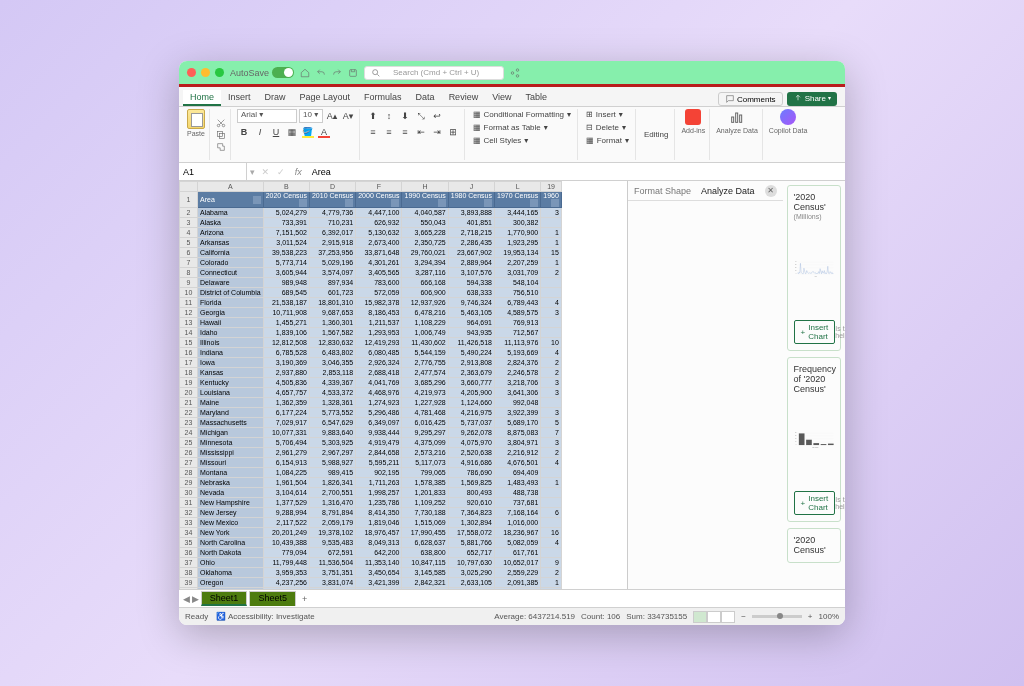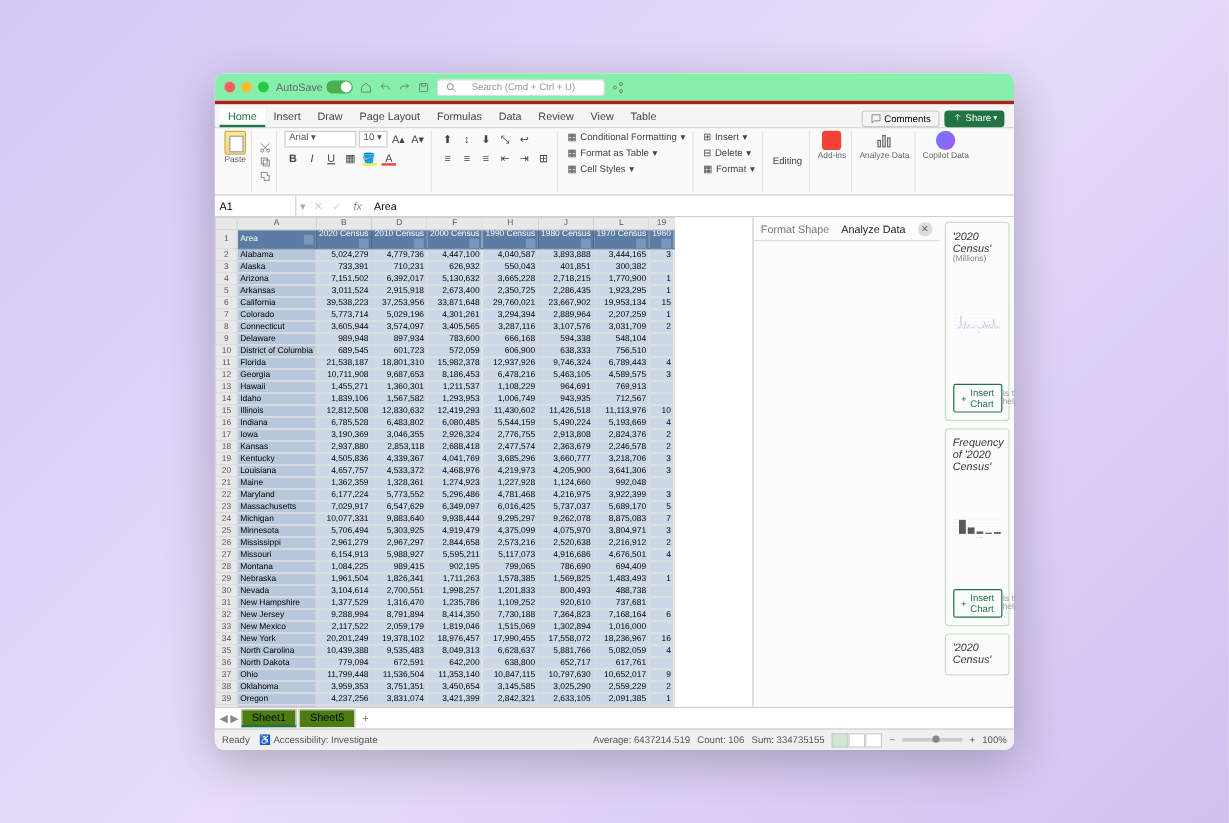--- a/index.html
+++ b/index.html
@@ -59,21 +59,21 @@
 
 .content{flex:1;display:flex;overflow:hidden;}
 .grid-area{flex:1;overflow:auto;position:relative;}
 .sidepanel{width:218px;border-left:1px solid #ccc;display:flex;flex-direction:row;background:#fcfcfc;}
 .panel-head{height:20px;border-bottom:1px solid #ddd;display:flex;align-items:center;font-size:9px;padding:0 6px;gap:10px;}
 .panel-tab{color:#777;cursor:pointer;}
 .panel-tab.active{color:#222;font-weight:500;}
 .panel-close{margin-left:auto;width:12px;height:12px;border-radius:50%;background:#ddd;display:flex;align-items:center;justify-content:center;font-size:8px;color:#666;}
 .panel-body{flex:1;overflow-y:auto;padding:4px;}
 .card{border:1px solid #c8e0ca;border-radius:3px;margin-bottom:6px;padding:6px;}
-.card-title{font-size:9px;color:#333;margin-bottom:1px;font-style:italic;}
+.card-title{font-size:9px;color:#333;margin-bottom:1px;}
 .card-sub{font-size:7px;color:#888;margin-bottom:4px;}
 .chart-svg{width:100%;height:90px;}
 .card-foot{display:flex;align-items:center;justify-content:space-between;margin-top:4px;}
 .insert-btn{border:1px solid #217346;color:#217346;border-radius:2px;padding:2px 6px;font-size:8px;display:flex;align-items:center;gap:3px;cursor:pointer;}
 .helpful{font-size:7px;color:#999;}
 
 table.grid{border-collapse:collapse;font-size:7px;table-layout:fixed;}
 table.grid th,table.grid td{border:1px solid #d4d4d4;padding:0 2px;height:10px;white-space:nowrap;overflow:hidden;text-overflow:clip;}
 table.grid th{background:#e8e8e8;color:#555;font-weight:normal;text-align:center;}
 .rowh{background:#e8e8e8;text-align:center;width:18px;color:#555;}

